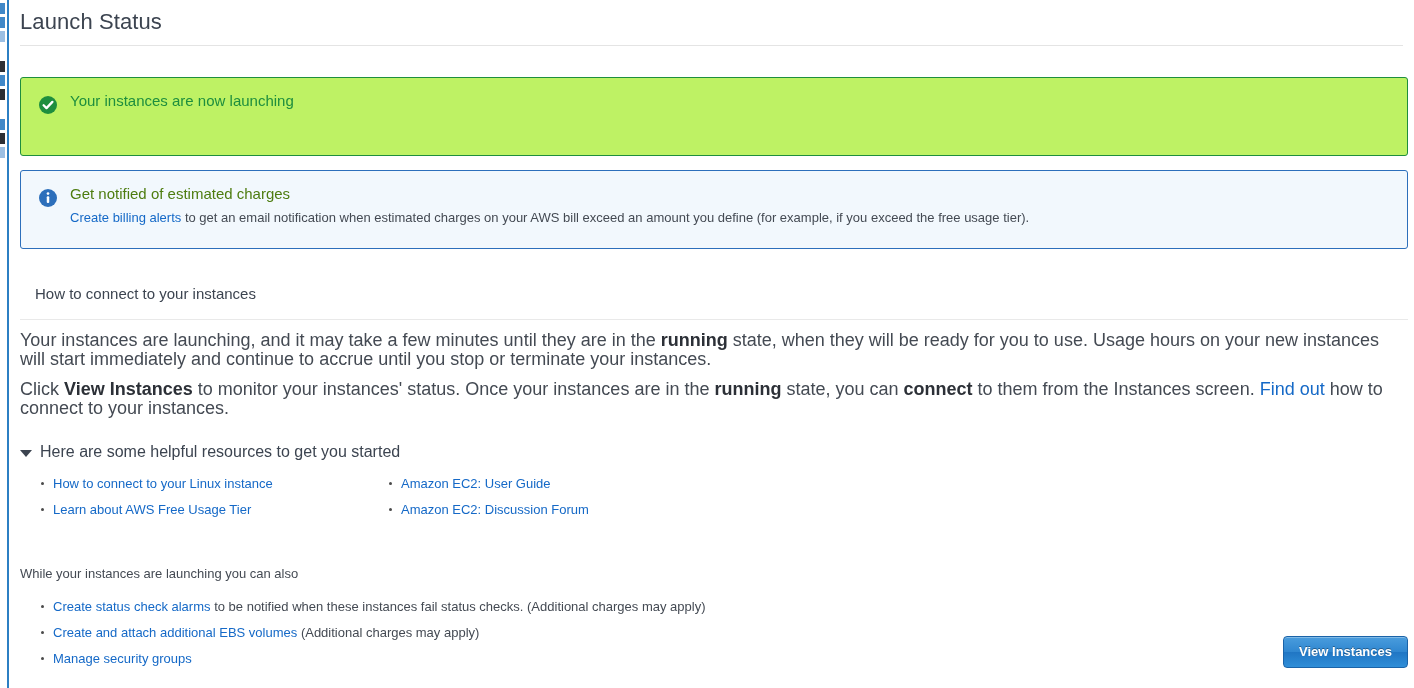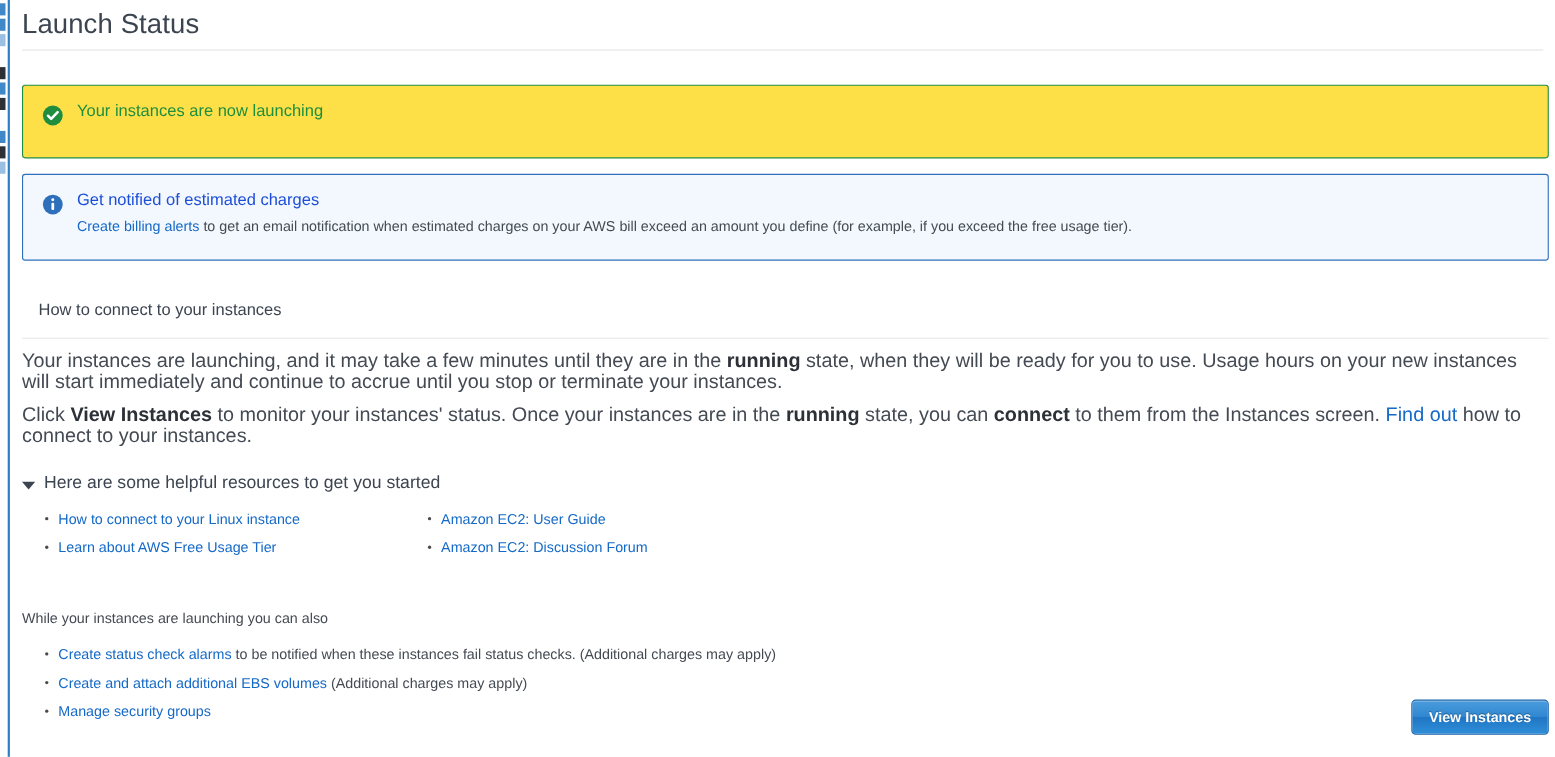--- a/index.html
+++ b/index.html
@@ -41,21 +41,21 @@
   .page {
     position: absolute;
     left: 9px;
     top: 0;
     width: 1405px;
     height: 688px;
   }
 
   
   .page-title {
-    font-size: 25px;
+    font-size: 22px;
     font-weight: normal;
     color: #3c4450;
     margin: 0;
     padding: 8px 0 0 11px;
     line-height: 28px;
     letter-spacing: .1px;
   }
   .title-rule {
     margin: 9px 11px 0 11px;
     height: 1px;
@@ -66,22 +66,22 @@
   .alert {
     margin: 0 6px 0 11px;
     border-radius: 3px;
     box-sizing: border-box;
     position: relative;
     padding: 13px 14px 14px 49px;
   }
   .alert-success {
     margin-top: 31px;
     border: 1px solid #1e8e3e;
-    background: #fde047;
-    height: 67px;
+    background: #bef264;
+    height: 79px;
   }
   .alert-info {
     margin-top: 14px;
     border: 1px solid #2d6fbb;
     background: #f2f8fd;
     height: 79px;
   }
   .alert-icon {
     position: absolute;
     left: 17px;
@@ -89,21 +89,21 @@
     width: 20px;
     height: 20px;
   }
   .alert-heading {
     font-size: 15px;
     line-height: 19px;
     margin: 0 0 5px 0;
     font-weight: normal;
   }
   .alert-success .alert-heading { color: #1e8e3e; }
-  .alert-info .alert-heading { color: #1d4ed8; }
+  .alert-info .alert-heading { color: #4d7c0f; }
   .alert-body {
     font-size: 13px;
     line-height: 19px;
     color: #444a53;
   }
 
   .redacted {
     display: inline-block;
     width: 133px;
     height: 13px;

